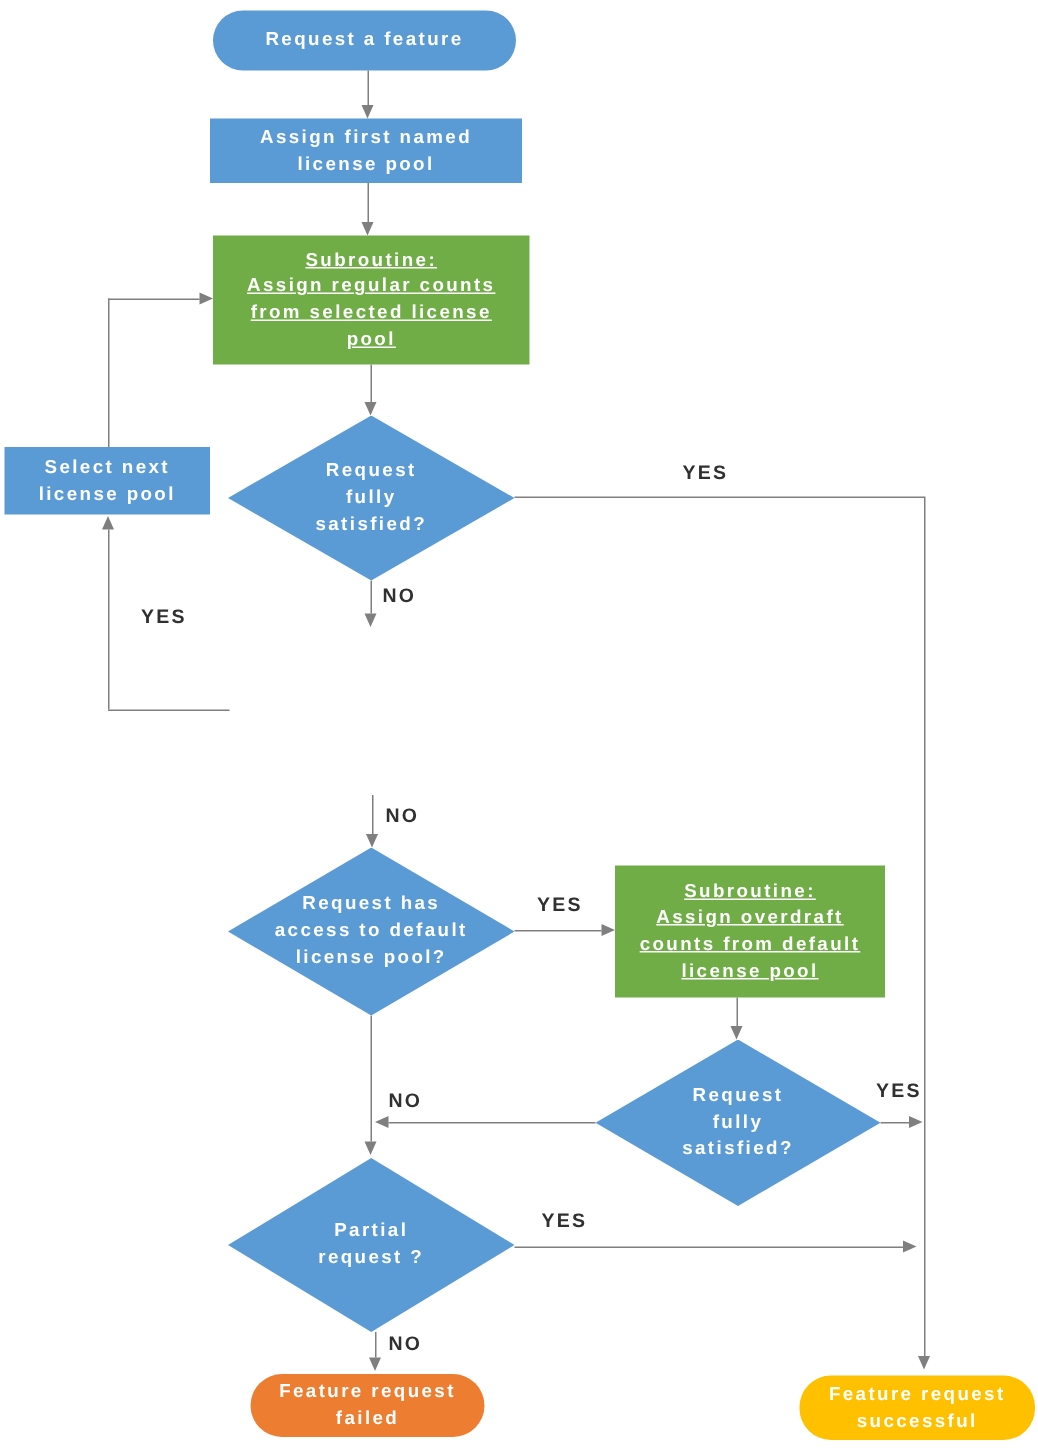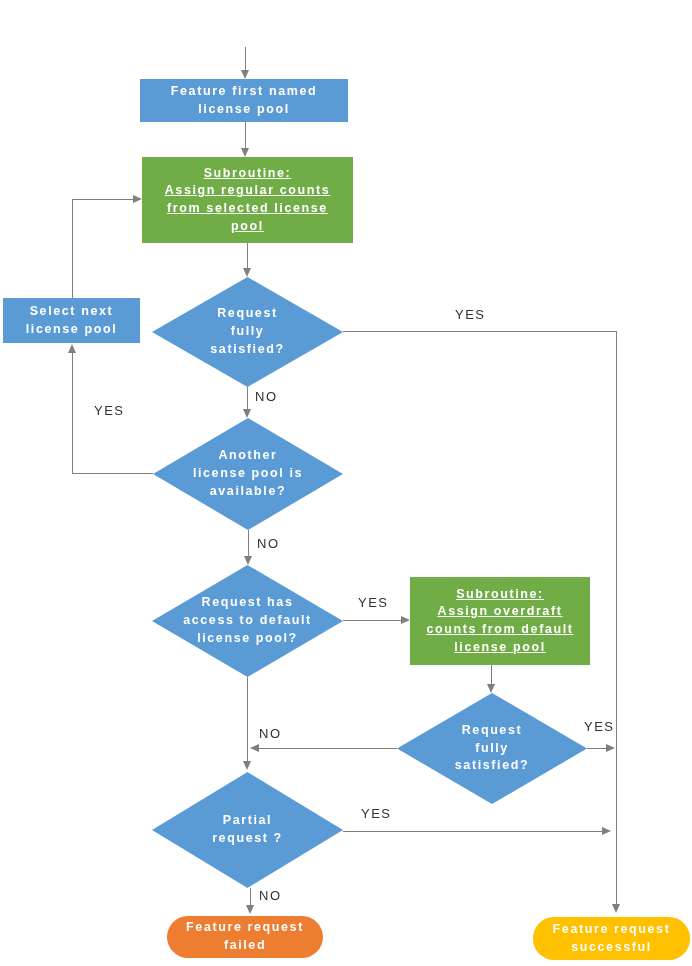--- a/index.html
+++ b/index.html
@@ -34,48 +34,46 @@
   .hline{position:absolute;height:1px;background:var(--line);}
   .vline{position:absolute;width:1px;background:var(--line);}
   .arr{position:absolute;width:0;height:0;}
   .arr-d{border-left:4.5px solid transparent;border-right:4.5px solid transparent;border-top:9px solid var(--line);}
   .arr-u{border-left:4.5px solid transparent;border-right:4.5px solid transparent;border-bottom:9px solid var(--line);}
   .arr-r{border-top:4.5px solid transparent;border-bottom:4.5px solid transparent;border-left:9px solid var(--line);}
   .arr-l{border-top:4.5px solid transparent;border-bottom:4.5px solid transparent;border-right:9px solid var(--line);}
   .elabel{
     position:absolute;
     color:var(--label);
-    font-size:13px;font-weight:400;letter-spacing:1.5px;
+    font-size:13px;font-weight:700;letter-spacing:1.5px;
     white-space:nowrap;
   }
 </style>
 </head>
 <body>
 
 <div id="canvas">
 
+  <div class="node pill" style="left:142px;top:7px;width:202px;height:40px;">Request a feature</div>
 
-  <div class="node rect" style="left:140px;top:79px;width:208px;height:43px;">Feature first named
+  <div class="node rect" style="left:140px;top:79px;width:208px;height:43px;">Assign first named
 license pool</div>
 
   <div class="node rect green" style="left:142px;top:157px;width:211px;height:86px;">Subroutine:
 Assign regular counts
 from selected license
 pool</div>
 
   <div class="node diamond" style="left:152px;top:277px;width:191px;height:110px;">Request
 fully
 satisfied?</div>
 
   <div class="node rect" style="left:3px;top:298px;width:137px;height:45px;">Select next
 license pool</div>
 
-  <div class="node diamond" style="left:153px;top:418px;width:190px;height:112px;">Another
-license pool is
-available?</div>
 
   <div class="node diamond" style="left:152px;top:565px;width:191px;height:112px;">Request has
 access to default
 license pool?</div>
 
   <div class="node rect green" style="left:410px;top:577px;width:180px;height:88px;">Subroutine:
 Assign overdraft
 counts from default
 license pool</div>
 

